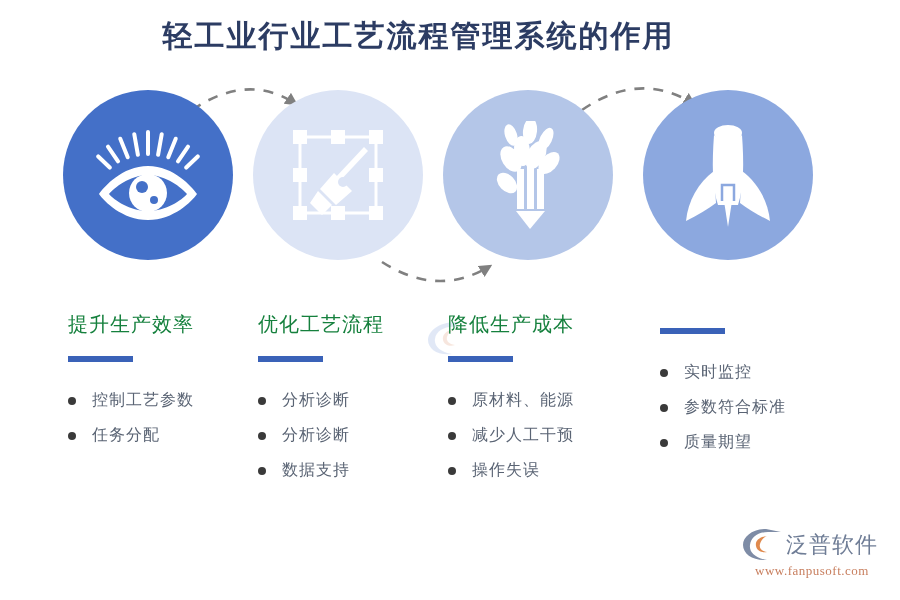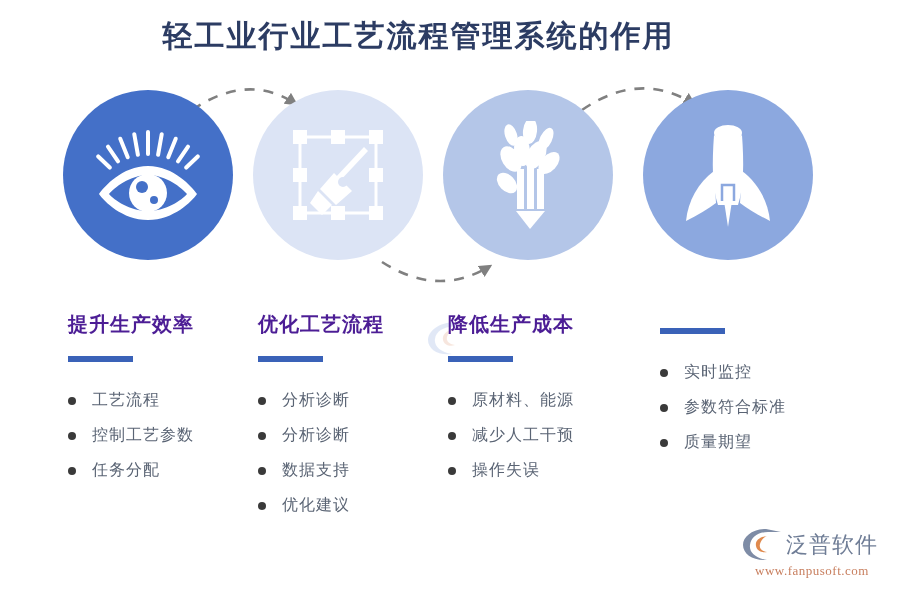--- a/index.html
+++ b/index.html
@@ -43,22 +43,22 @@
   
   .cols{position:absolute;top:310px;left:0;width:900px;height:260px;}
   .col{position:absolute;top:0;width:215px;}
   .col1{left:68px;}
   .col2{left:258px;}
   .col3{left:448px;}
   .col4{left:660px;}
 
   .col-head{
     font-size:20px;
-    font-weight:bold;
-    color:#4c1d95;
+    font-weight:normal;
+    color:#15803d;
     letter-spacing:1px;
     line-height:28px;
     white-space:nowrap;
     font-family:"Liberation Serif","DejaVu Serif",serif;
   }
   .accent-bar{
     margin-top:18px;
     width:65px;height:6px;
     background:#3a62b8;
   }
@@ -244,24 +244,20 @@
   </svg>
 
   <div class="cols">
 
     <div class="col col1">
       <div class="col-head">提升生产效率</div>
       <div class="accent-bar" style="background: rgb(58, 98, 184);"></div>
       <ul class="bullets">
         <li>
             <span class="dot"></span>
-            <span>工艺流程</span>
-          </li>
-        <li>
-            <span class="dot"></span>
             <span>控制工艺参数</span>
           </li>
         <li>
             <span class="dot"></span>
             <span>任务分配</span>
           </li>
       </ul>
     </div>
 
     <div class="col col2">
@@ -272,24 +268,20 @@
             <span class="dot"></span>
             <span>分析诊断</span>
           </li>
         <li>
             <span class="dot"></span>
             <span>分析诊断</span>
           </li>
         <li>
             <span class="dot"></span>
             <span>数据支持</span>
-          </li>
-        <li>
-            <span class="dot"></span>
-            <span>优化建议</span>
           </li>
       </ul>
     </div>
 
     <div class="col col3">
       <div class="col-head">降低生产成本</div>
       <div class="accent-bar" style="background: rgb(58, 98, 184);"></div>
       <ul class="bullets">
         <li>
             <span class="dot"></span>

